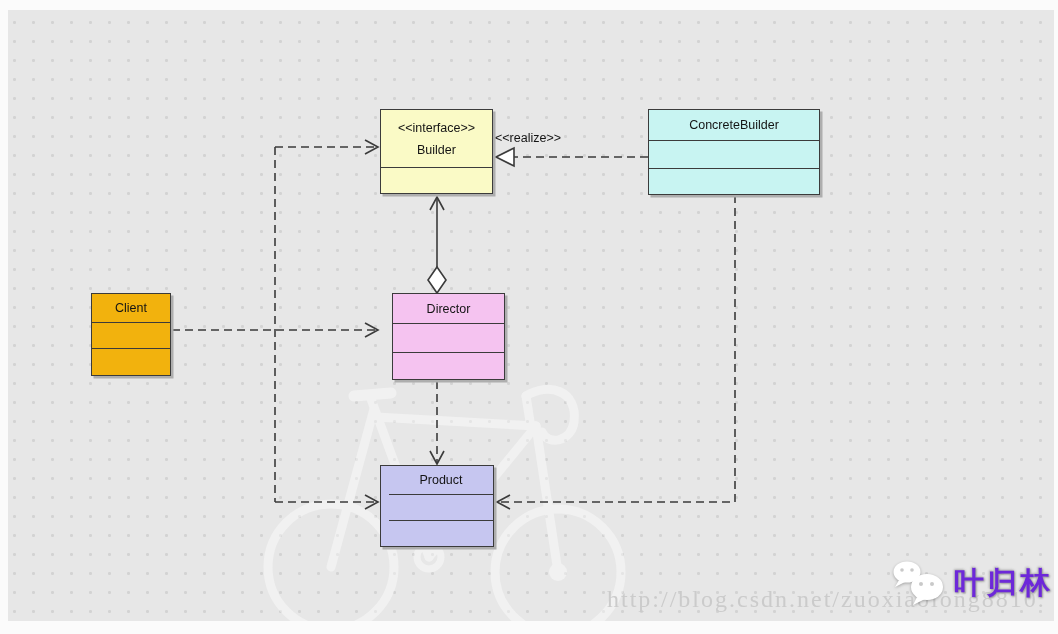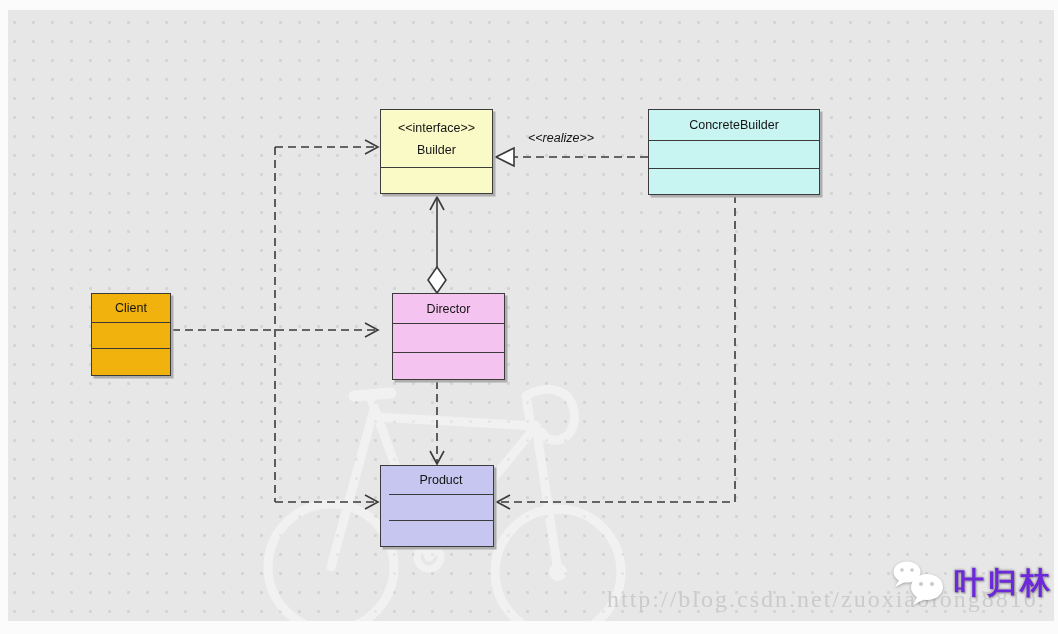--- a/index.html
+++ b/index.html
@@ -48,23 +48,23 @@
   .box-client .mid   { height: 26px; }
   .box-director  { left:392px; top:293px; width:113px; height:87px; background: var(--director-fill, #f5c3f0); }
   .box-director .title { height: 29px; }
   .box-director .mid   { height: 29px; }
   .box-product   { left:380px; top:465px; width:114px; height:82px; background: var(--product-fill, #c6c6f0); padding-left: 8px; }
   .box-product .title { height: 28px; }
   .box-product .mid   { height: 26px; }
 
   .realize-label {
     position: absolute;
-    left: 511px; top: 131px; width: 100px;
-    text-align: center;
-    font-size: 12.5px; color: #141414; font-style: italic;
+    left: 495px; top: 131px; width: 100px;
+    text-align: left;
+    font-size: 12.5px; color: #141414;
   }
   .url-watermark {
     position: absolute;
     left: 607px; top: 586px;
     font-family: "Liberation Serif", serif;
     font-size: 24px;
     letter-spacing: 2px;
     color: #cbcbcb;
     white-space: nowrap;
   }

